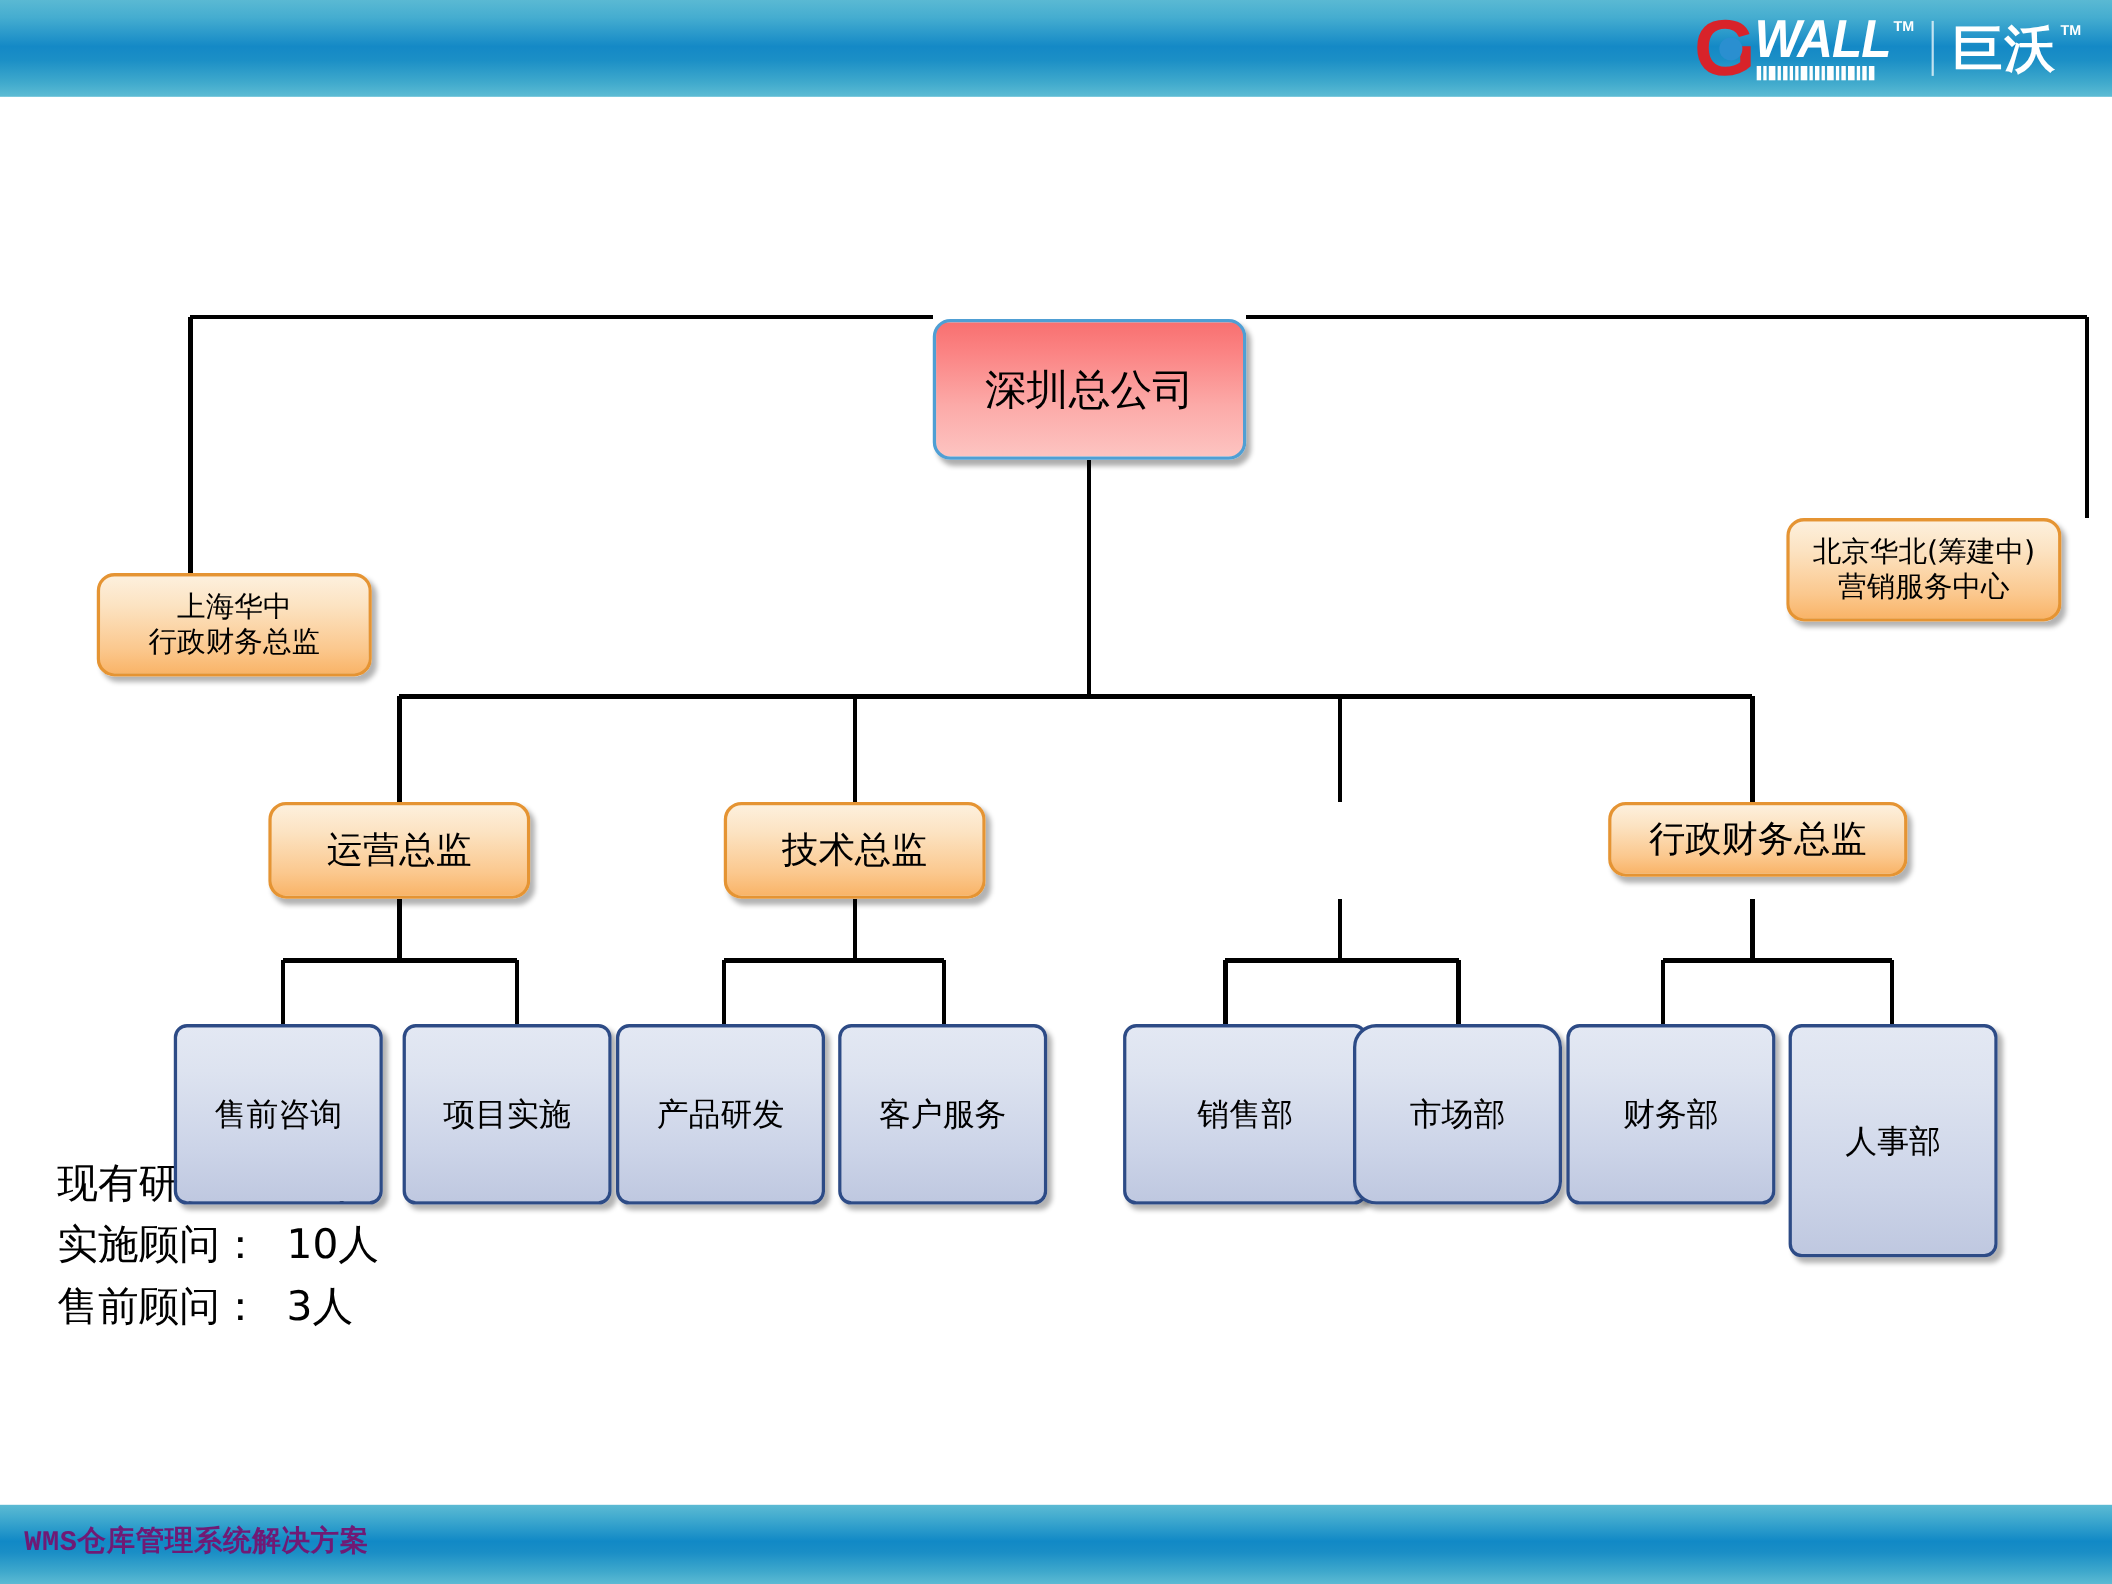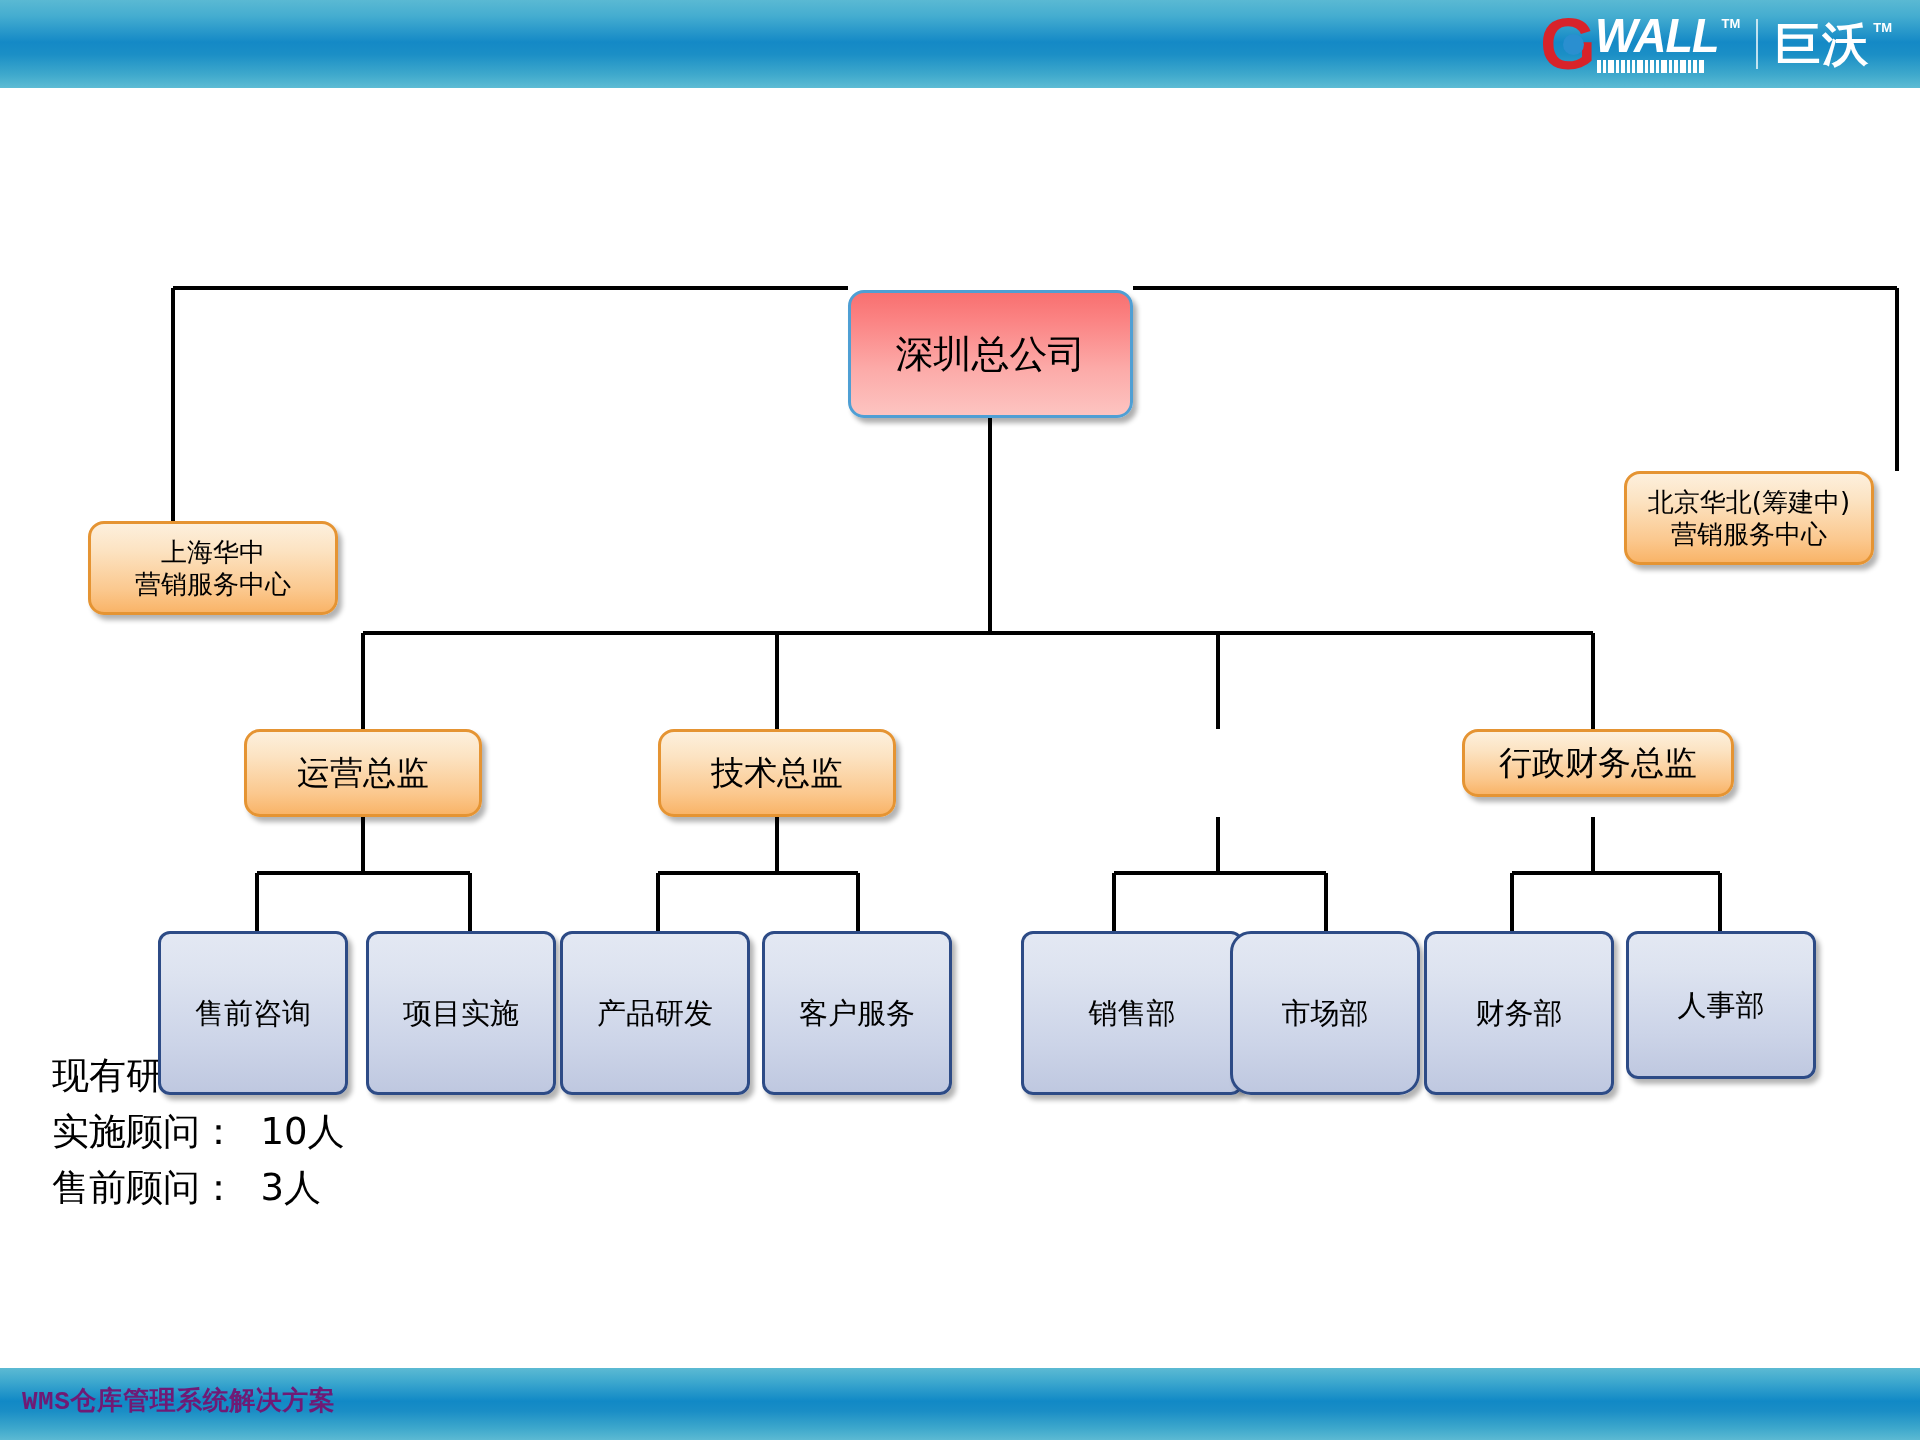--- a/index.html
+++ b/index.html
@@ -224,21 +224,21 @@
         <line x1="1700" y1="785" x2="1700" y2="843"></line>
       </g>
     </svg>
 
     <div class="node root" style="left:828px; top:202px; width:285px; height:128px;">
       <span>深圳总公司</span>
     </div>
 
     <div class="node orange branch" style="left:68px; top:433px; width:250px; height:94px;">
       <span>上海华中
-营销服务中心</span>
+行政财务总监</span>
     </div>
 
     <div class="node orange branch" style="left:1604px; top:383px; width:250px; height:94px;">
       <span>北京华北(筹建中)
 营销服务中心</span>
     </div>
 
     <div class="node orange dir" style="left:224px; top:641px; width:238px; height:88px;">
       <span>运营总监</span>
     </div>
@@ -273,21 +273,21 @@
     </div>
 
     <div class="node blue" style="left:1210px; top:843px; width:190px; height:164px;border-radius:21px;">
       <span>市场部</span>
     </div>
 
     <div class="node blue" style="left:1404px; top:843px; width:190px; height:164px;">
       <span>财务部</span>
     </div>
 
-    <div class="node blue" style="left:1606px; top:843px; width:190px; height:148px;">
+    <div class="node blue" style="left:1606px; top:843px; width:190px; height:212px;">
       <span>人事部</span>
     </div>
 
   </div>
 
   <div class="stats">
     <div class="stat-line">现有研发：  25人</div>
     <div class="stat-line">实施顾问：  10人</div>
     <div class="stat-line">售前顾问：  3人</div>
   </div>

